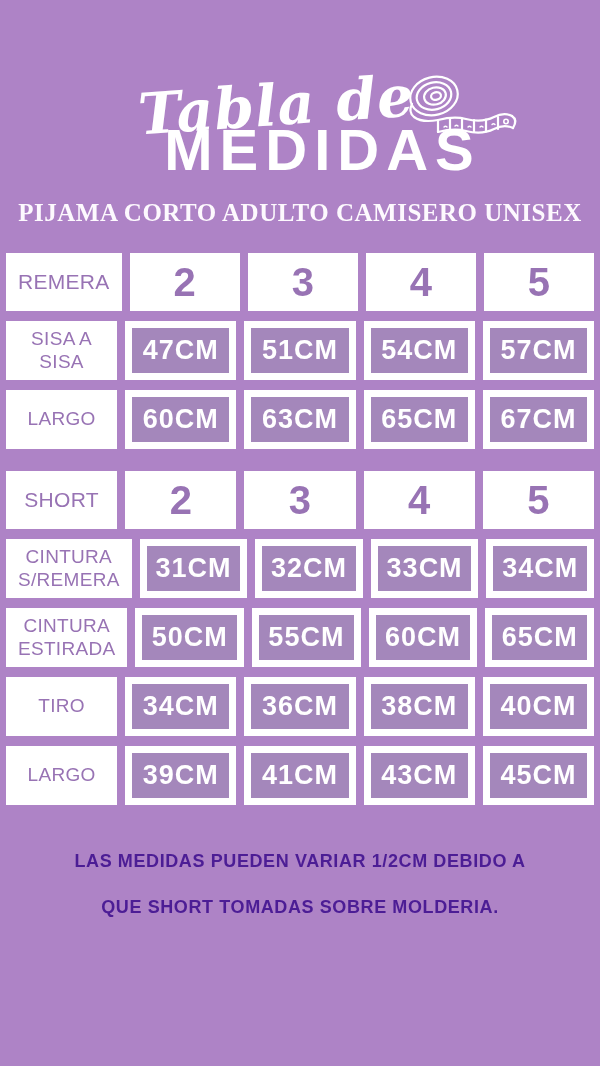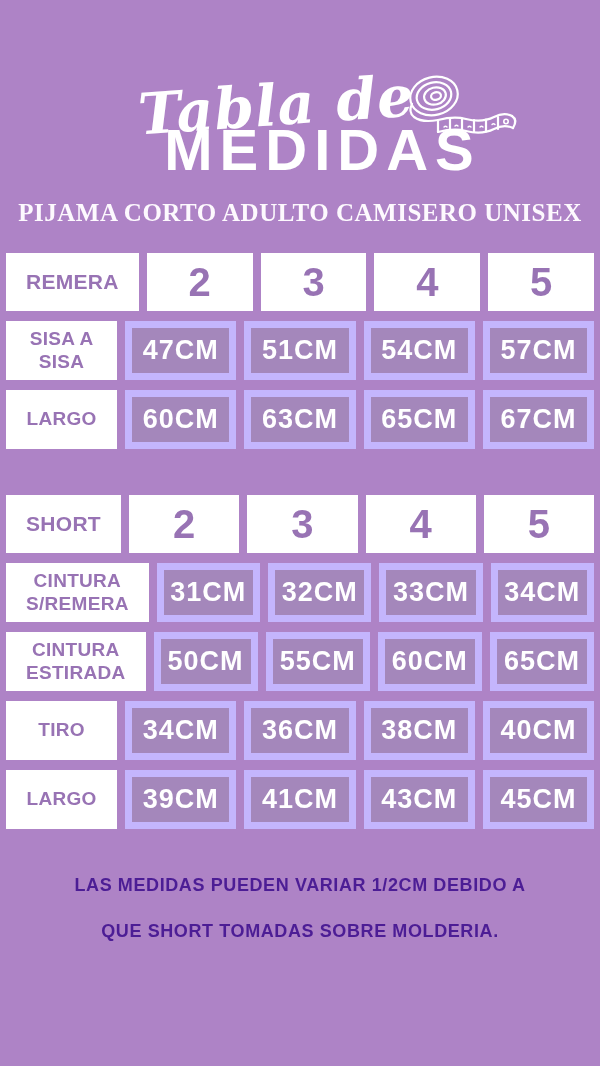--- a/index.html
+++ b/index.html
@@ -58,51 +58,51 @@
     font-weight: bold;
     color: #fdf9fe;
     text-align: center;
     letter-spacing: 0.5px;
     font-family: Liberation Serif, serif;
   }
 
   
   .tables { margin-top: 26px; padding: 0 6px; }
   .size-table { display: flex; flex-direction: column; gap: 10px; }
-  .size-table + .size-table { margin-top: 46px; border-radius: 8px; }
+  .size-table + .size-table { margin-top: 22px; border-radius: 8px; }
   .row {
     display: grid;
     grid-template-columns: repeat(5, 1fr);
     gap: 8px;
   }
   .cell {
     display: flex;
     align-items: center;
     justify-content: center;
     text-align: center;
     box-sizing: border-box;
   }
   .header-row .cell { height: 58px; background: #ffffff; }
   .data-row .cell { height: 59px; }
   .label-cell {
     background: #ffffff;
     color: #9873b4;
-    font-weight: bold;
+    font-weight: normal;
     font-size: 19px;
     line-height: 1.2;
-    padding: 2px 20px;
+    padding: 2px 12px;
     letter-spacing: 0.3px;
   }
   .header-row .label-cell { font-size: 21px; }
   .size-cell {
     color: #9873b4;
     font-weight: bold;
     font-size: 40px;
   }
-  .value-cell { background: #c4b5fd; padding: 7px; }
+  .value-cell { background: #ffffff; padding: 7px; }
   .value-inner {
     background: #a487bb;
     width: 100%;
     height: 100%;
     display: flex;
     align-items: center;
     justify-content: center;
     color: #ffffff;
     font-weight: bold;
     font-size: 27px;

